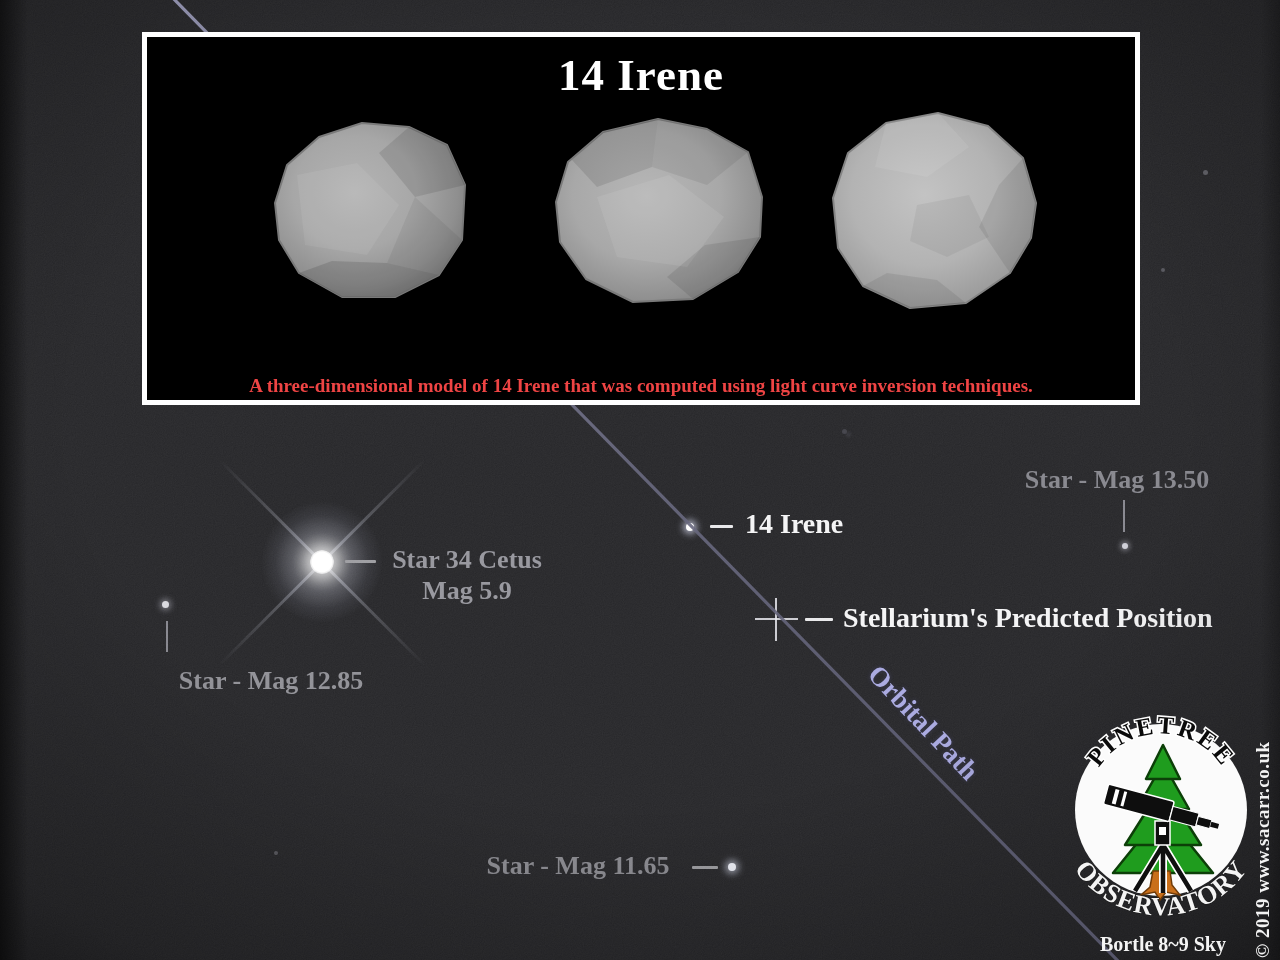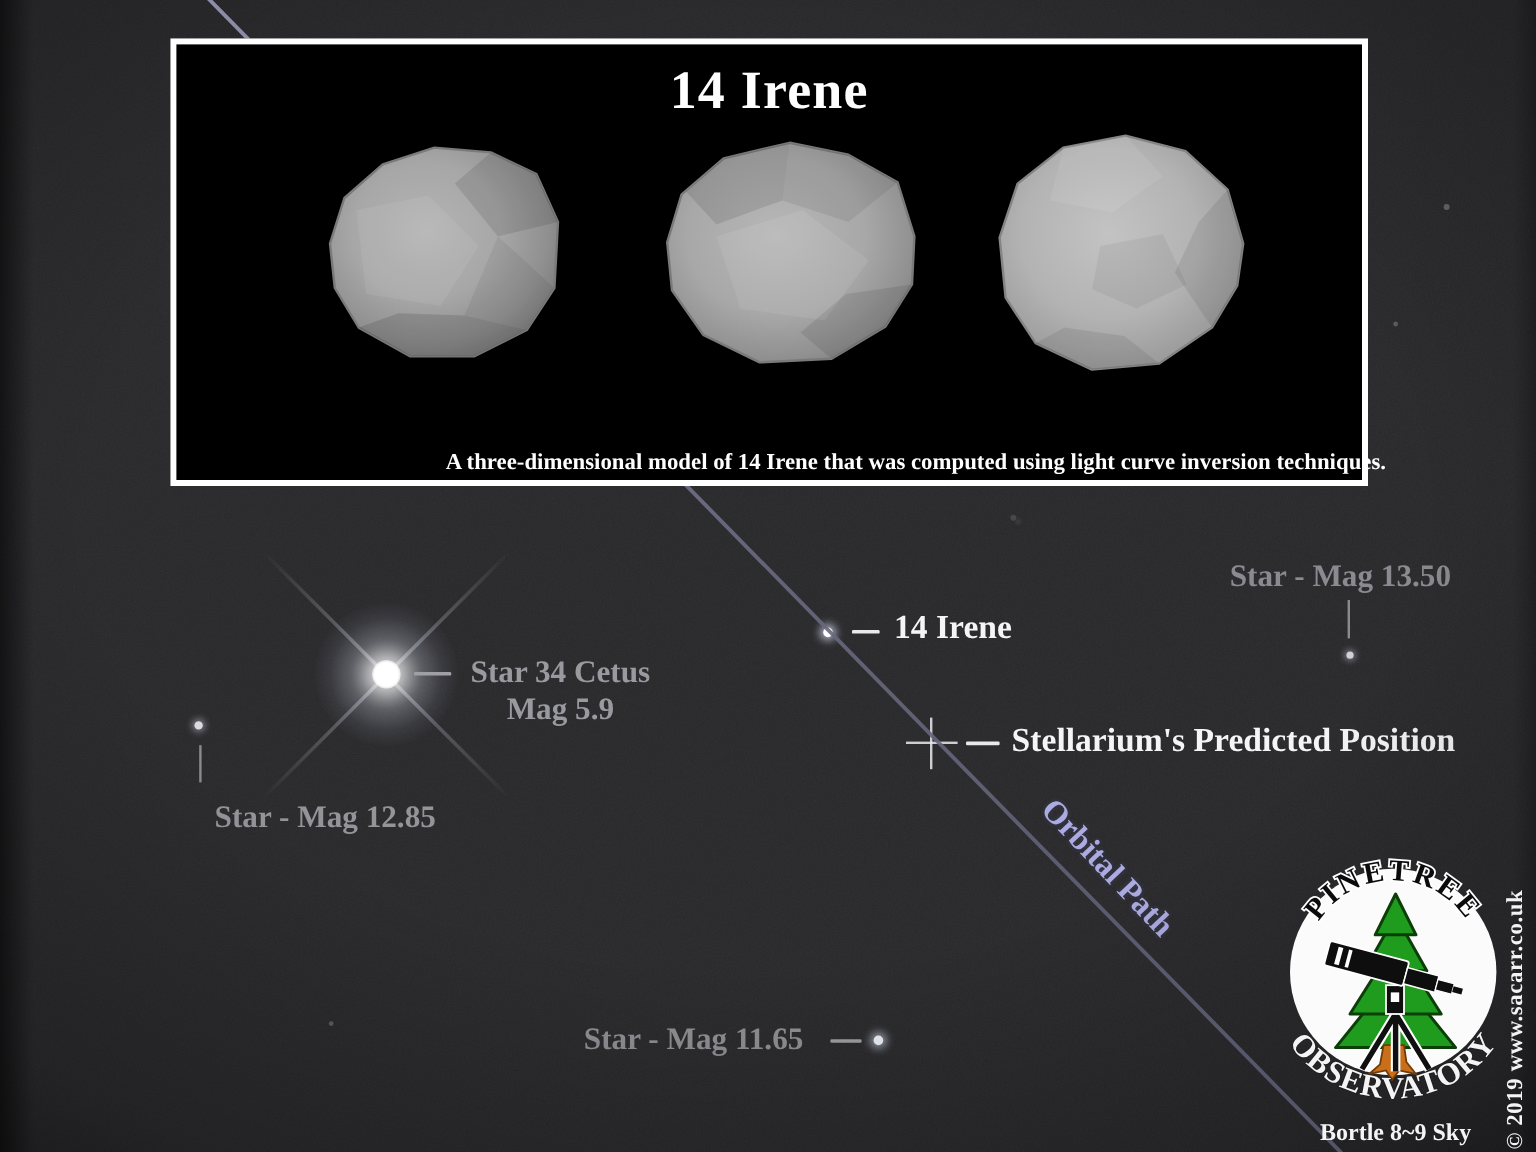--- a/index.html
+++ b/index.html
@@ -25,22 +25,22 @@
   .inset{
     position:absolute;left:142px;top:32px;width:998px;height:373px;
     background:#000;border:5px solid #fff;
   }
   .inset-title{
     margin:12px 0 0 0;text-align:center;color:#fff;
     font-size:45px;font-weight:bold;letter-spacing:1px;
   }
   .inset-models{position:absolute;left:0;top:68px;width:988px;height:250px;}
   .inset-caption{
-    position:absolute;left:0;bottom:3px;width:100%;text-align:right;
-    color:#ffffff;font-size:19px;font-weight:bold;line-height:23px;margin-left:20px;
+    position:absolute;left:0;bottom:3px;width:100%;text-align:center;
+    color:#ef4444;font-size:19px;font-weight:bold;line-height:23px;
   }
 
   
   .lbl{position:absolute;font-weight:bold;white-space:nowrap;}
   .lbl.gray{color:#8e8e94;font-size:26px;}
   .lbl.white{color:#f4f4f5;font-size:28px;}
   .centered{transform:translateX(-50%);text-align:center;}
   .dash{position:absolute;height:3px;border-radius:1px;}
   .dash.white{background:#e8e8ea;}
   .dash.gray{background:#9b9b9f;}

